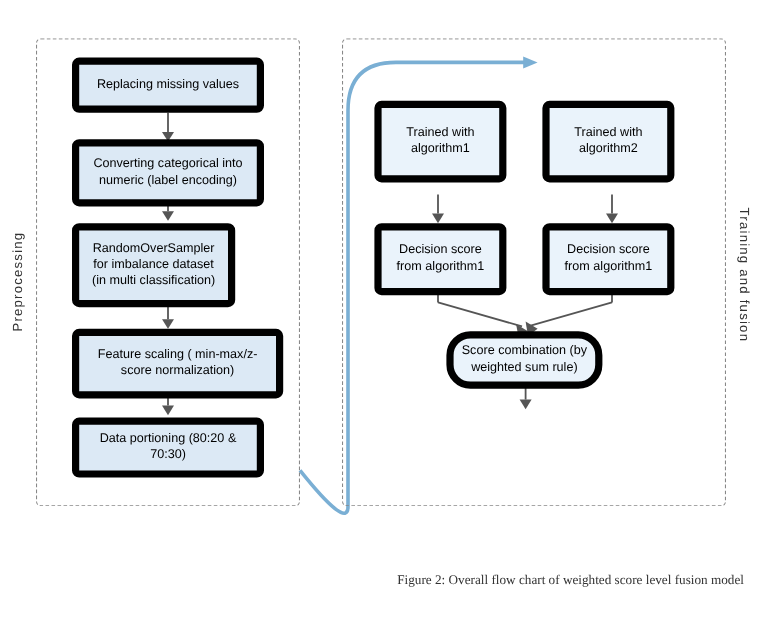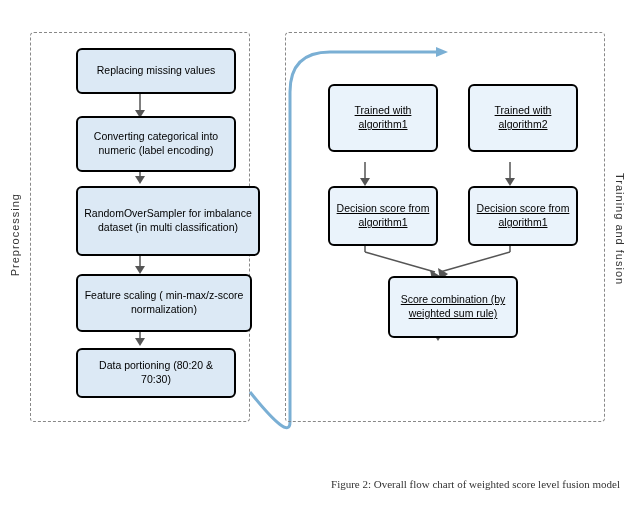--- a/index.html
+++ b/index.html
@@ -56,34 +56,32 @@
       top: 140px;
       writing-mode: vertical-rl;
       font-size: 11px;
       color: #333;
       letter-spacing: 1px;
     }
     
     .step-box {
       position: absolute;
       background: #dce9f5;
-      border: 2px solid #000000;
+      border: 6px solid #000000;
       border-radius: 6px;
       text-align: center;
       display: flex;
       align-items: center;
       justify-content: center;
       padding: 4px 6px;
       line-height: 1.3;
       font-size: 10.5px;
-      margin-left: 16px;
     }
     .step-box.light {
       background: #eaf3fb;
-      text-decoration: underline;
     }
     .caption {
       text-align: right;
       font-size: 11px;
       color: #333;
       margin-top: 4px;
       font-family: Liberation Serif, serif;
     }
     
     .arrows-svg {
@@ -144,21 +142,21 @@
   </div>
 
   <div class="step-box" style="left:40px; top:26px; width:160px; height:46px;">
     <span>Replacing missing values</span>
   </div>
 
   <div class="step-box" style="left:40px; top:94px; width:160px; height:56px;justify-content:flex-end;">
     <span>Converting categorical into numeric (label encoding)</span>
   </div>
 
-  <div class="step-box" style="left:40px; top:164px; width:184px; height:70px;">
+  <div class="step-box" style="left:40px; top:164px; width:136px; height:70px;">
     <span>RandomOverSampler for imbalance dataset (in multi classification)</span>
   </div>
 
   <div class="step-box" style="left:40px; top:252px; width:176px; height:58px;">
     <span>Feature scaling ( min-max/z-score normalization)</span>
   </div>
 
   <div class="step-box" style="left:40px; top:326px; width:160px; height:50px;justify-content:flex-end;">
     <span>Data portioning (80:20 &amp; 70:30)</span>
   </div>
@@ -172,19 +170,19 @@
   </div>
 
   <div class="step-box light" style="left:292px; top:164px; width:110px; height:60px;">
     <span>Decision score from algorithm1</span>
   </div>
 
   <div class="step-box light" style="left:432px; top:164px; width:110px; height:60px;">
     <span>Decision score from algorithm1</span>
   </div>
 
-  <div class="step-box light" style="left:352px; top:254px; width:130px; height:62px;">
+  <div class="step-box light" style="left:352px; top:254px; width:130px; height:48px;border-radius:20px;">
     <span>Score combination (by weighted sum rule)</span>
   </div>
 
 
   <div class="caption" style="position:absolute; bottom:2px; left:0; right:0;">Figure 2: Overall flow chart of weighted score level fusion model</div>
 </div>
 
 </body></html>

